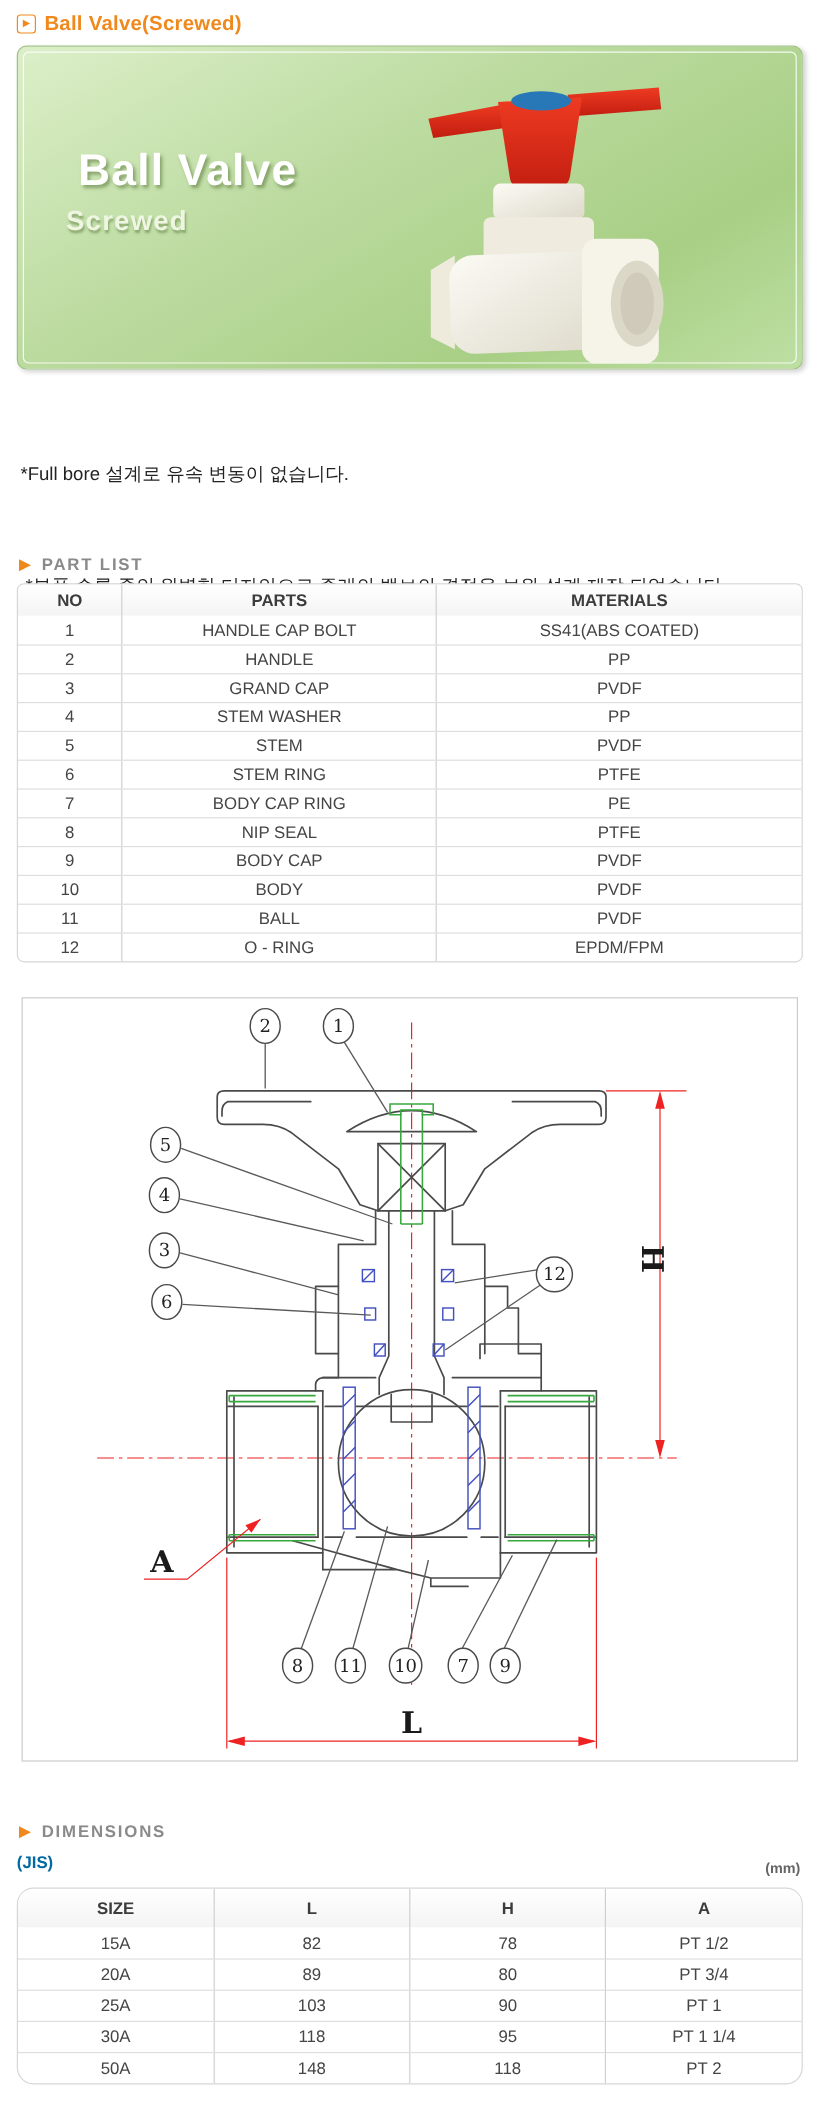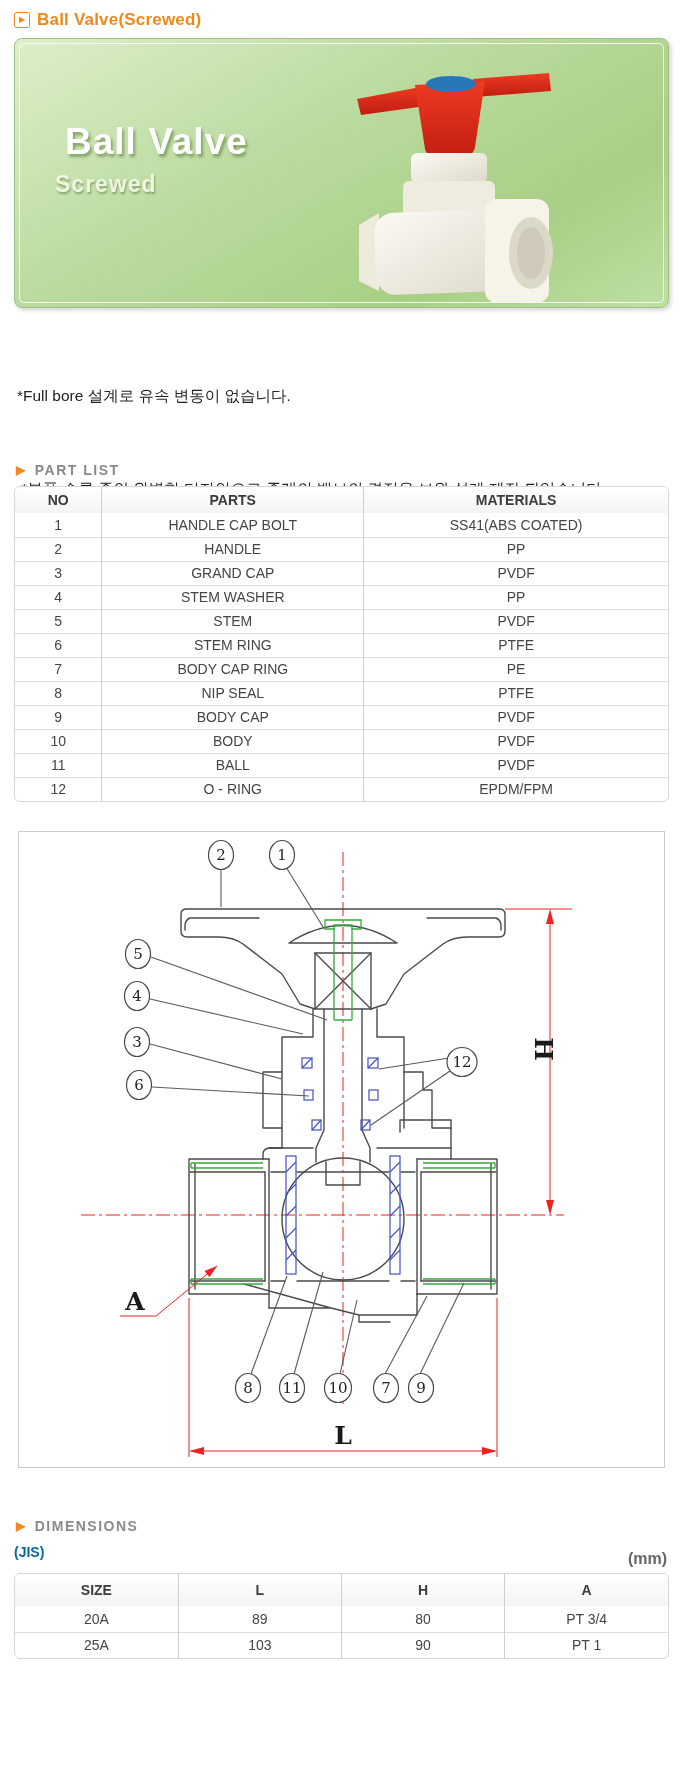--- a/index.html
+++ b/index.html
@@ -42,28 +42,28 @@
   table.data th,table.data td{text-align:center;padding:0;border-left:1px solid #cfcfcf;
         font-weight:normal;white-space:nowrap;}
   table.data th:first-child,table.data td:first-child{border-left:none;}
   table.data tr{border-top:1px solid #dedede;}
   table.data tr:first-child{border-top:none;}
   table.data thead tr{background:linear-gradient(#ffffff,#f4f4f4);}
   table.data thead th{color:#3c3c3c;font-weight:bold;}
   #parts-table{top:486px;}
   #parts-table thead tr{height:26px;}
   #parts-table tbody tr{height:24px;}
-  #dim-table{top:1573px;}
+  #dim-table{top:1573px;border-radius:14px;}
   #dim-table thead tr{height:32px;}
   #dim-table tbody tr{height:26px;}
 
   #parts-head{left:16px;top:462px;}
   #dim-head{left:16px;top:1518px;}
   .jis-label{position:absolute;left:14px;top:1544px;font-size:14px;font-weight:bold;color:#0369a1;}
-  .mm-label{position:absolute;right:14px;top:1550px;font-size:16px;font-weight:bold;color:#666;}
+  .mm-label{position:absolute;right:14px;top:1550px;font-size:12px;font-weight:bold;color:#666;}
 
   
   .diagram-box{position:absolute;left:18px;top:831px;width:645px;height:635px;
                border:1px solid #cccccc;background:#fff;}
   .diagram-box svg{display:block;}
   text.dim-letter{font-family:"DejaVu Serif","Liberation Serif",serif;font-weight:bold;
                   font-size:25px;fill:#1a1a1a;}
   text.callout-num{font-family:"DejaVu Serif","Liberation Serif",serif;font-size:15px;fill:#222;}
 </style>
 </head>
@@ -343,28 +343,46 @@
       <thead>
         <tr>
           <th>SIZE</th>
           <th>L</th>
           <th>H</th>
           <th>A</th>
         </tr>
       </thead>
       <tbody>
           <tr>
+            <td>15A</td>
+            <td>82</td>
+            <td>78</td>
+            <td>PT 1/2</td>
+          </tr>
+          <tr>
             <td>20A</td>
             <td>89</td>
             <td>80</td>
             <td>PT 3/4</td>
           </tr>
           <tr>
             <td>25A</td>
             <td>103</td>
             <td>90</td>
             <td>PT 1</td>
           </tr>
+          <tr>
+            <td>30A</td>
+            <td>118</td>
+            <td>95</td>
+            <td>PT 1 1/4</td>
+          </tr>
+          <tr>
+            <td>50A</td>
+            <td>148</td>
+            <td>118</td>
+            <td>PT 2</td>
+          </tr>
         </tbody>
     </table>
   </div>
 
 </div>
 
 </body></html>

